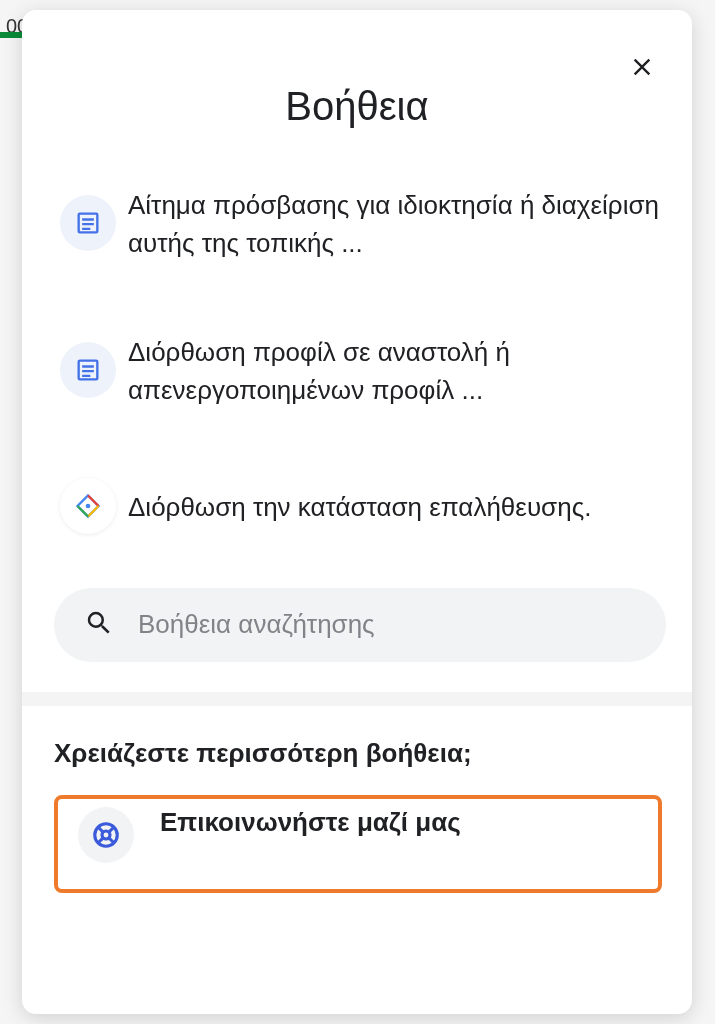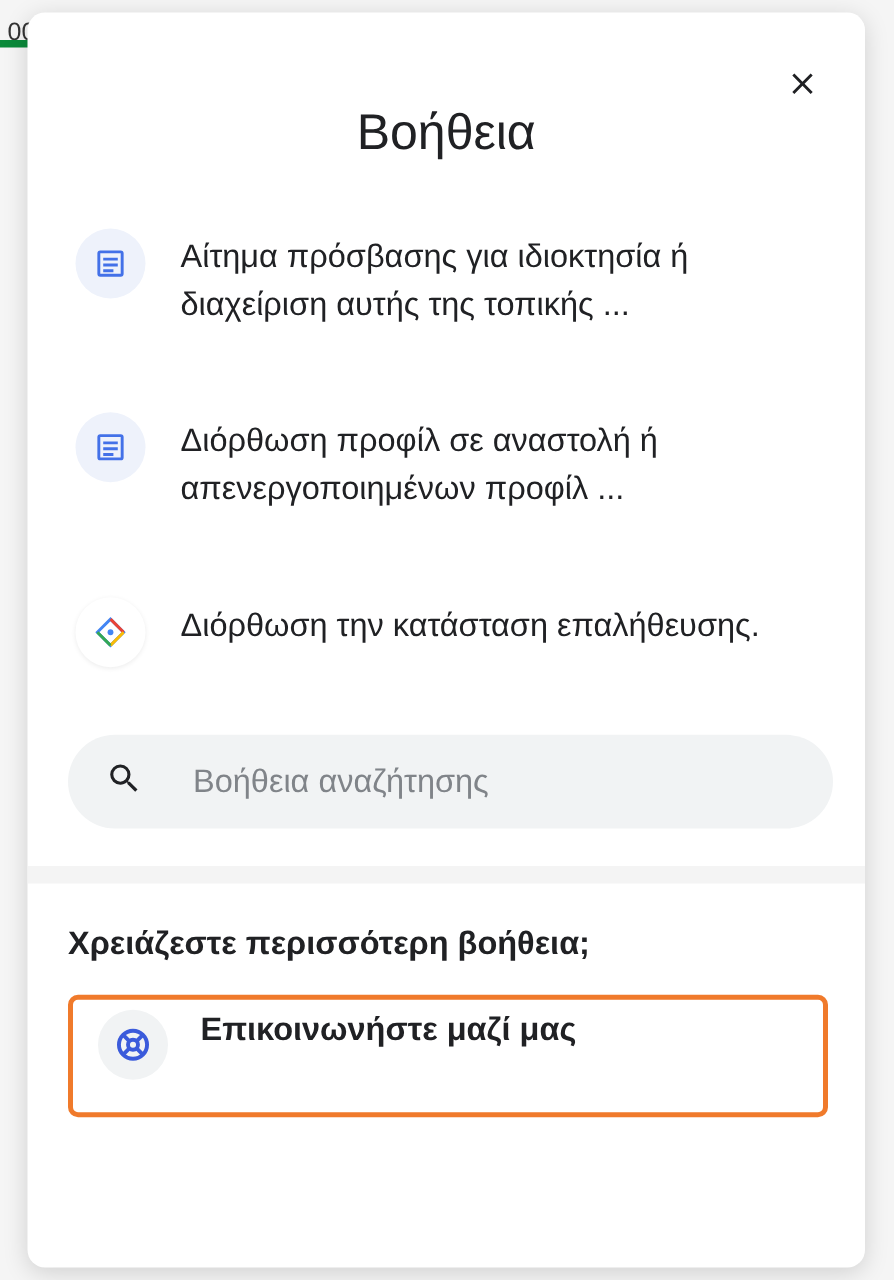--- a/index.html
+++ b/index.html
@@ -68,22 +68,22 @@
   .scroll-area::-webkit-scrollbar { width: 18px; }
   .scroll-area::-webkit-scrollbar-track { background: #f1f1f1; }
   .scroll-area::-webkit-scrollbar-thumb { background: #c1c1c1; }
   .scroll-area::-webkit-scrollbar-button {
     height: 18px;
     background: #f1f1f1;
   }
 
   .help-item {
     display: flex;
-    align-items: flex-start;
-    gap: 28px;
+    align-items: center;
+    gap: 12px;
     padding: 14px 6px 28px 6px;
     margin-bottom: 26px;
     cursor: pointer;
   }
   .help-icon {
     width: 56px; height: 56px;
     border-radius: 50%;
     background: #eef2fb;
     flex-shrink: 0;
     display: flex;
@@ -95,21 +95,21 @@
   .help-text {
     font-size: 26px;
     line-height: 1.45;
     color: #202124;
     padding-top: 4px;
   }
 
   .search-box {
     display: flex;
     align-items: center;
-    gap: 40px;
+    gap: 24px;
     background: #f1f3f4;
     border-radius: 40px;
     padding: 20px 30px;
     margin: 10px 6px 30px 0;
   }
   .search-box svg { width: 30px; height: 30px; flex-shrink:0; }
   .search-input {
     border: none;
     background: transparent;
     font-size: 26px;

